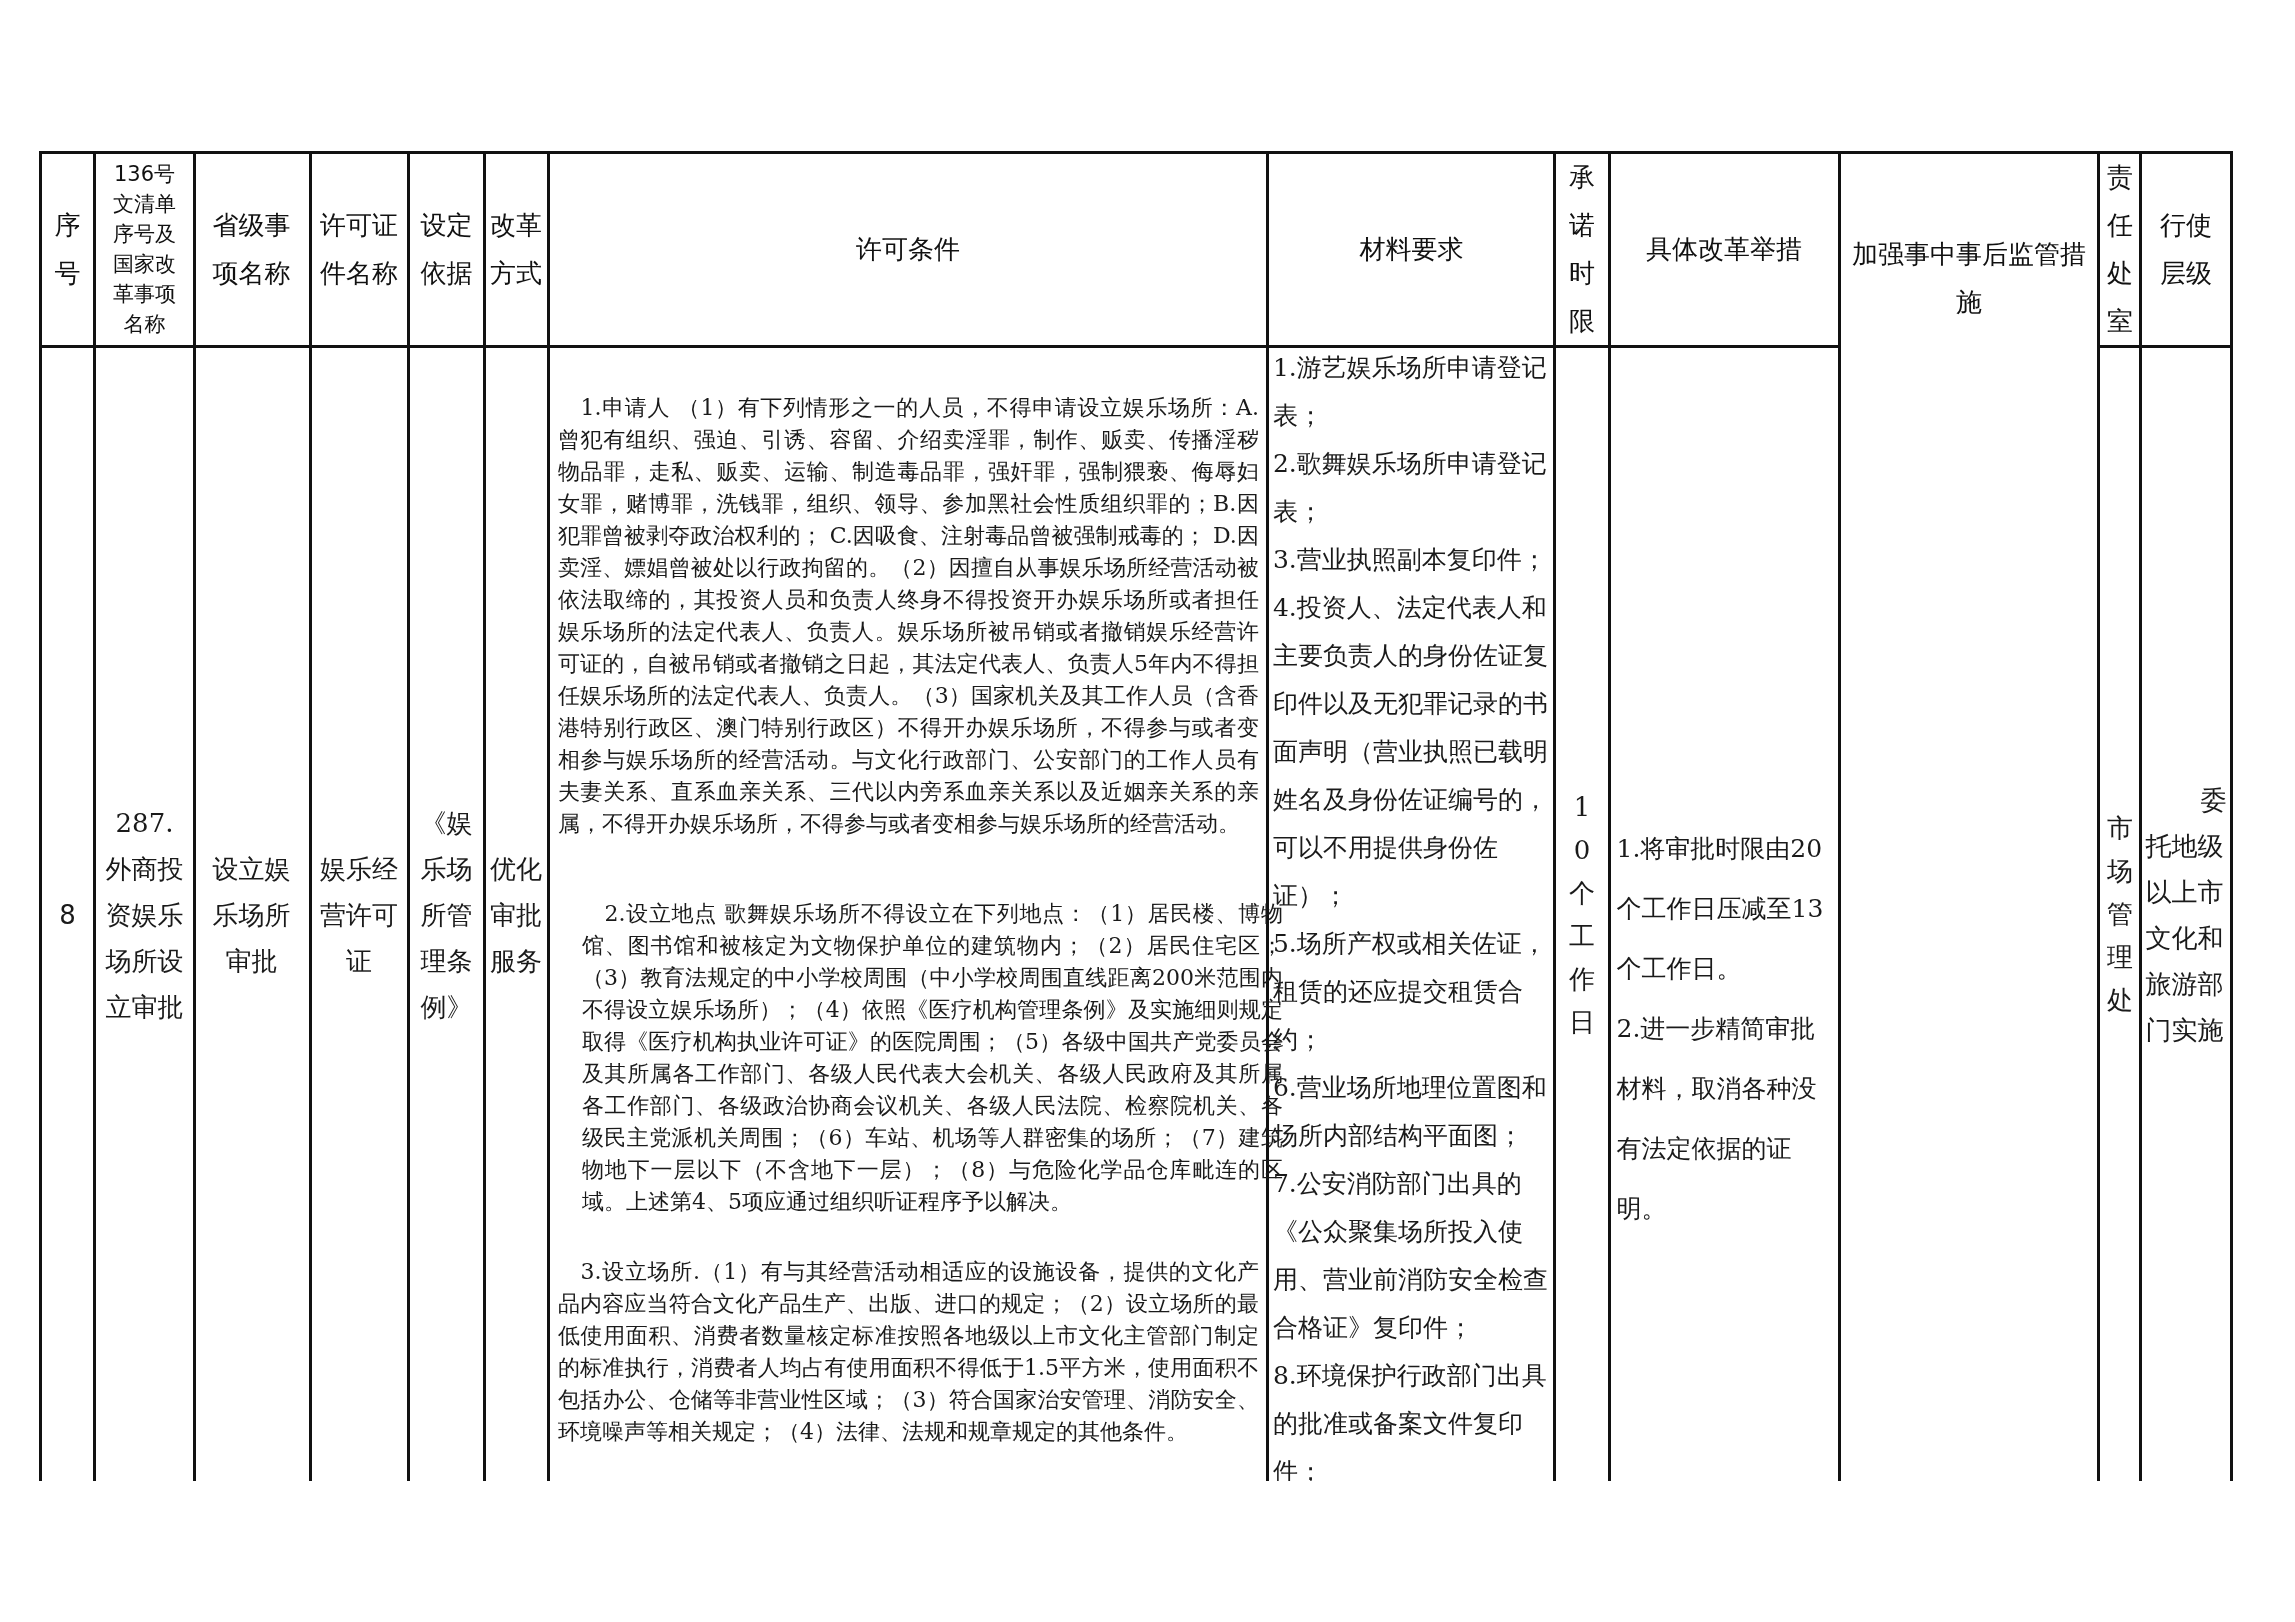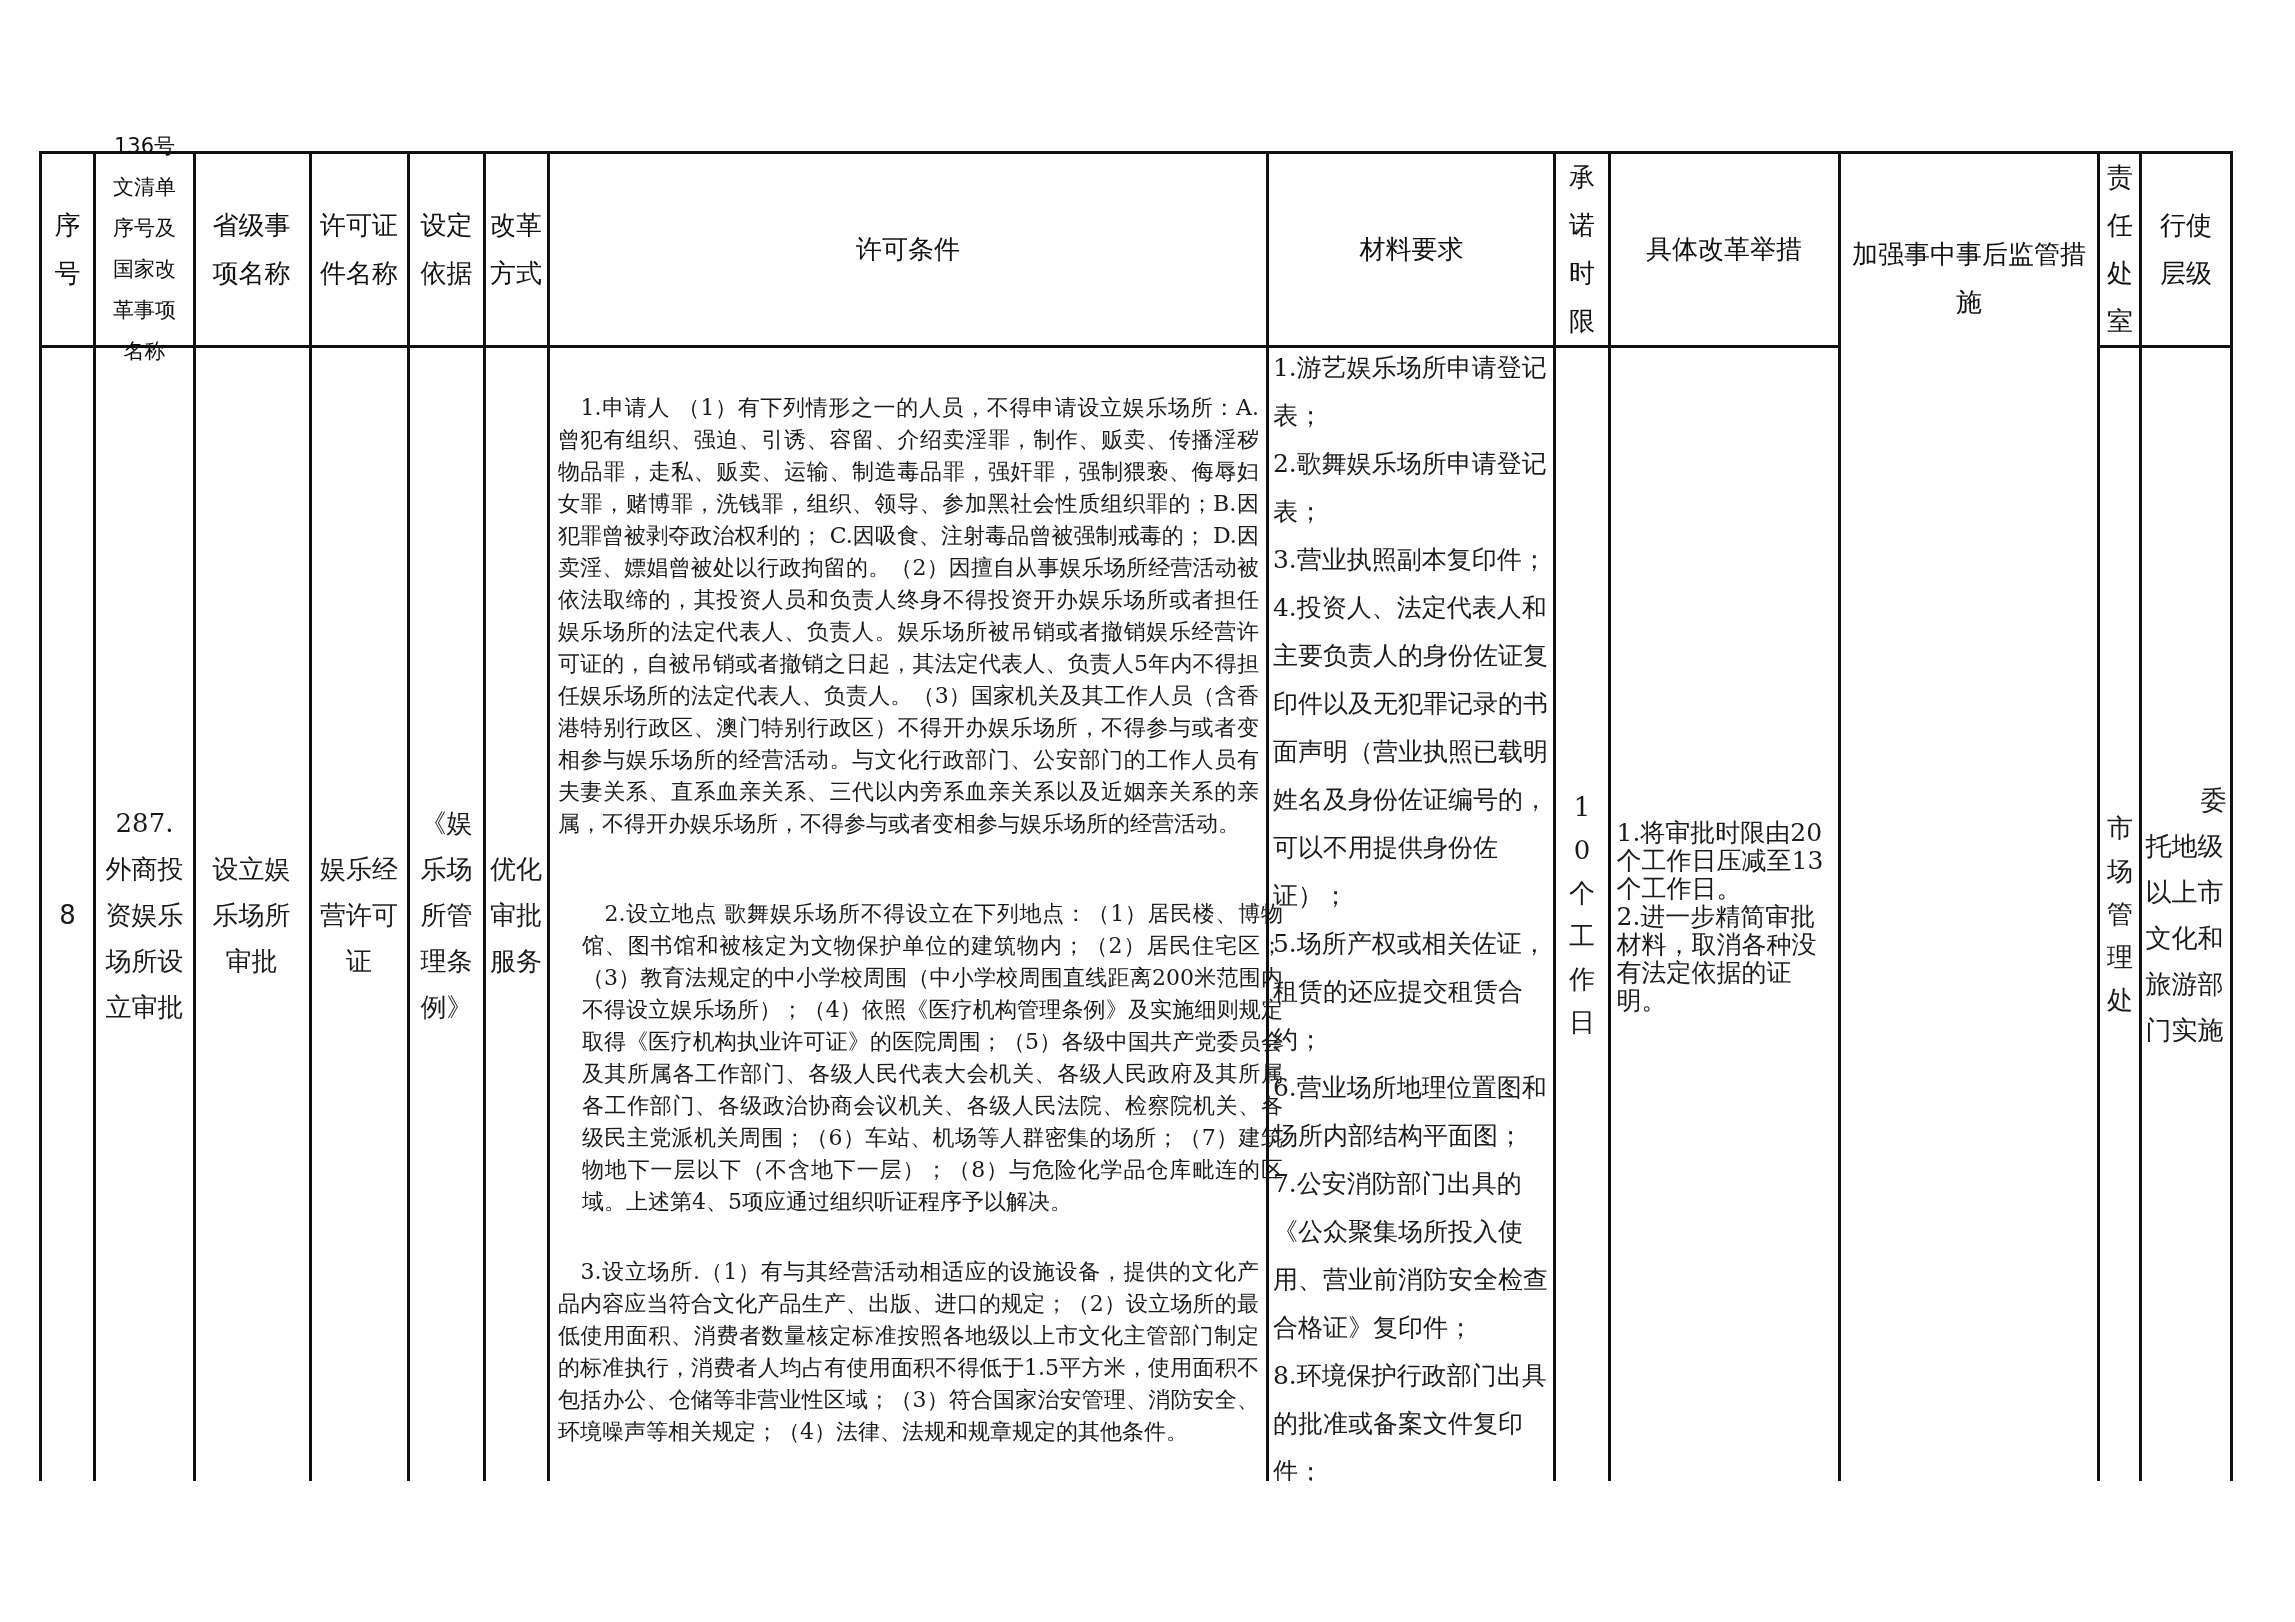--- a/index.html
+++ b/index.html
@@ -4,21 +4,21 @@
 <style>
   html, body { margin: 0; padding: 0; background: #ffffff; }
   body { width: 2295px; height: 1623px; position: relative; overflow: hidden;
          font-family: "DejaVu Serif", "Liberation Serif", serif; color: #1a1a1a; }
   .page { position: absolute; left: 0; top: 0; width: 2295px; height: 1623px; }
   .tbl { position: absolute; left: 39px; top: 151px; width: 2191px; height: 1330px; }
   .line-h { position: absolute; background: #111; height: 2.6px; }
   .line-v { position: absolute; background: #111; width: 2.6px; }
   .cell { position: absolute; box-sizing: border-box; display: flex; align-items: center; justify-content: center; text-align: center; }
   .hdr { font-family: "DejaVu Sans", "Liberation Sans", sans-serif; font-size: 26px; line-height: 48px; color: #111; }
-  .hdr.small { font-size: 21px; line-height: 41px; }
+  .hdr.small { font-size: 21px; line-height: 30px; }
   .body-txt { font-size: 26px; line-height: 46px; color: #1a1a1a; }
   .para { position: absolute; box-sizing: border-box; font-size: 22px; line-height: 32px; text-align: justify; color: #1a1a1a; white-space: pre-wrap; }
   .mat  { position: absolute; box-sizing: border-box; font-size: 25px; line-height: 48px; color: #1a1a1a; word-break: break-all; }
   .reform { position: absolute; box-sizing: border-box; font-size: 23.6px; line-height: 38px; color: #1a1a1a; word-break: break-all; }
   .footer { position: absolute; left: 0; width: 2295px; top: 1521px; text-align: center; font-size: 33px; letter-spacing: 2.6px; color: #111; }
 </style>
 </head>
 <body>
 
 <div class="page">
@@ -129,21 +129,21 @@
           <div>8.环境保护行政部门出具的批准或备案文件复印件；</div>
 
         </div>
       </div>
 
       <div class="cell body-txt" style="left:1517px; top:0; width:52px; height:1133px;">
         <span style="display:block; width:30px; word-break:break-all; line-height:43px;">10个工作日</span>
       </div>
 
       <div style="position:absolute; left:1571px; top:0; width:228px; height:1133px;">
-        <div class="reform" style="left:6.5px; top:471px; width:216px; line-height:28px; font-size:25px;">
+        <div class="reform" style="left:6.5px; top:471px; width:216px; line-height:60px; font-size:25px;">
           <div>1.将审批时限由20个工作日压减至13个工作日。</div>
           <div>2.进一步精简审批材料，取消各种没有法定依据的证明。</div>
         </div>
       </div>
 
       <div style="position:absolute; left:1802px; top:0; width:256px; height:1133px;"></div>
 
       <div class="cell body-txt" style="left:2061px; top:0; width:40px; height:1133px;">
         <span style="display:block; width:29px; word-break:break-all; line-height:43px;">市场管理处</span>
       </div>

